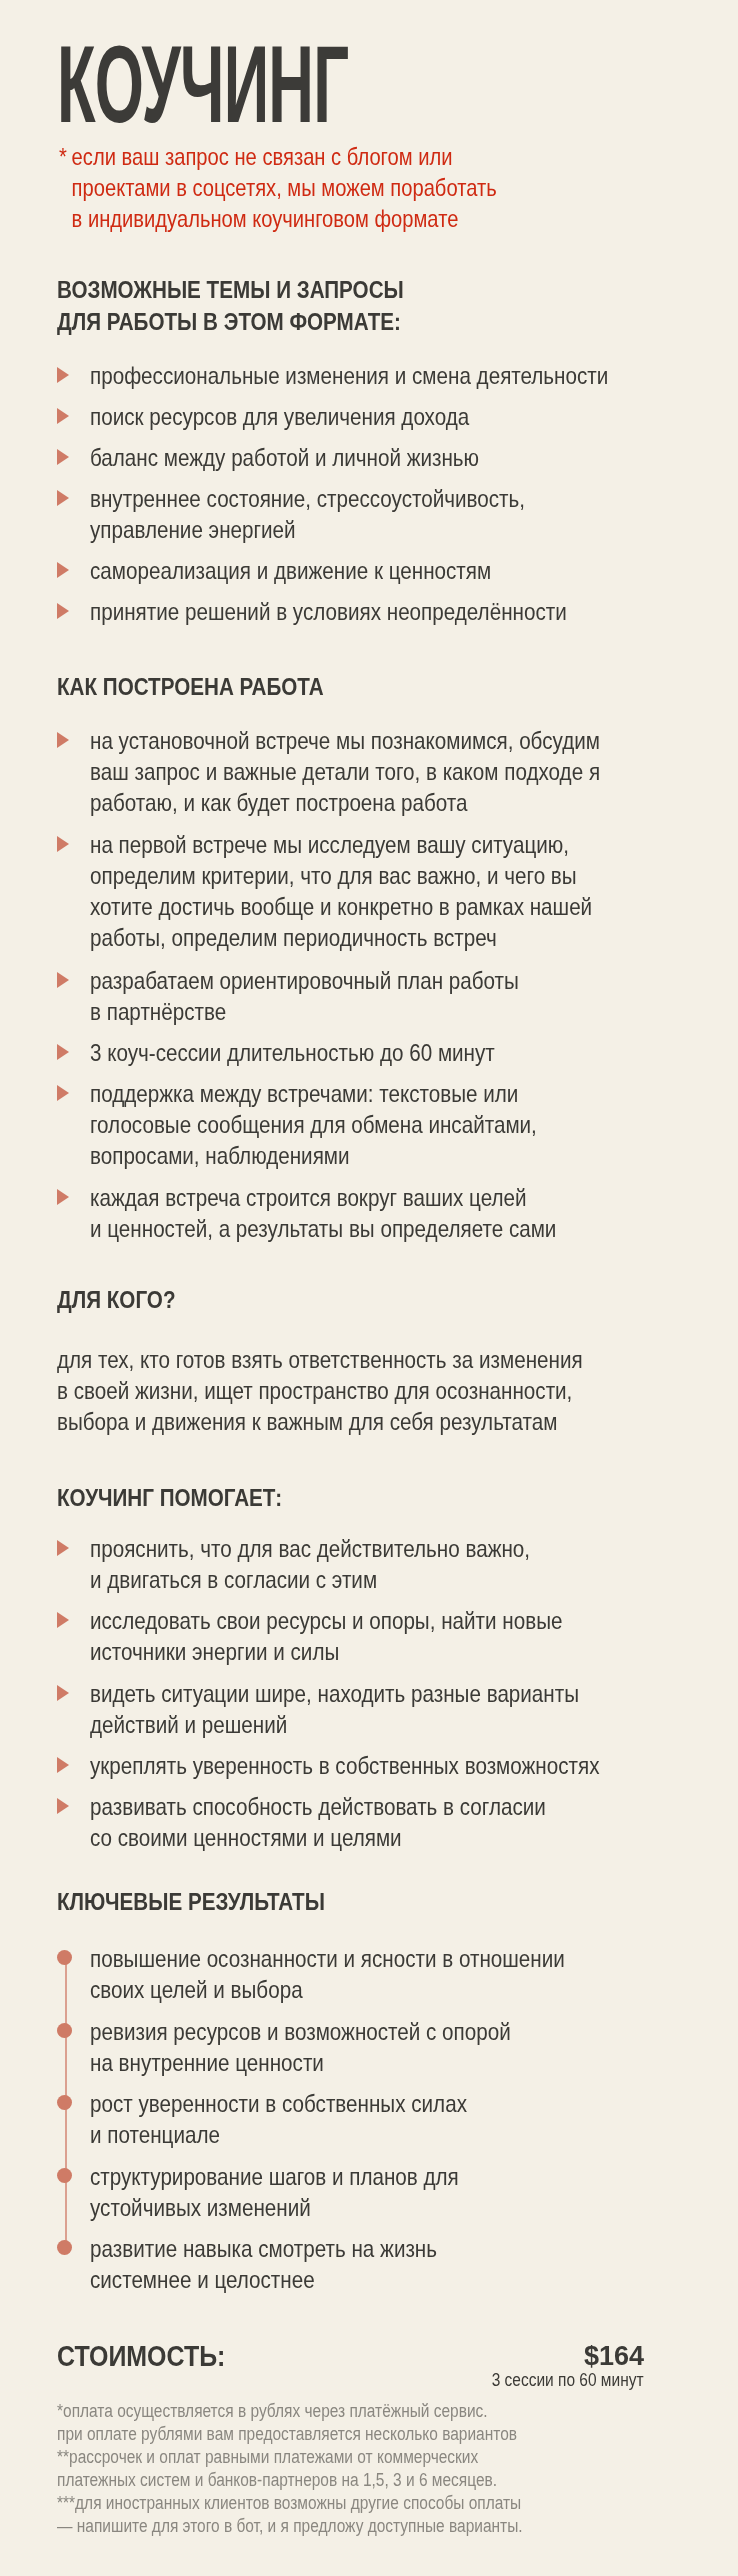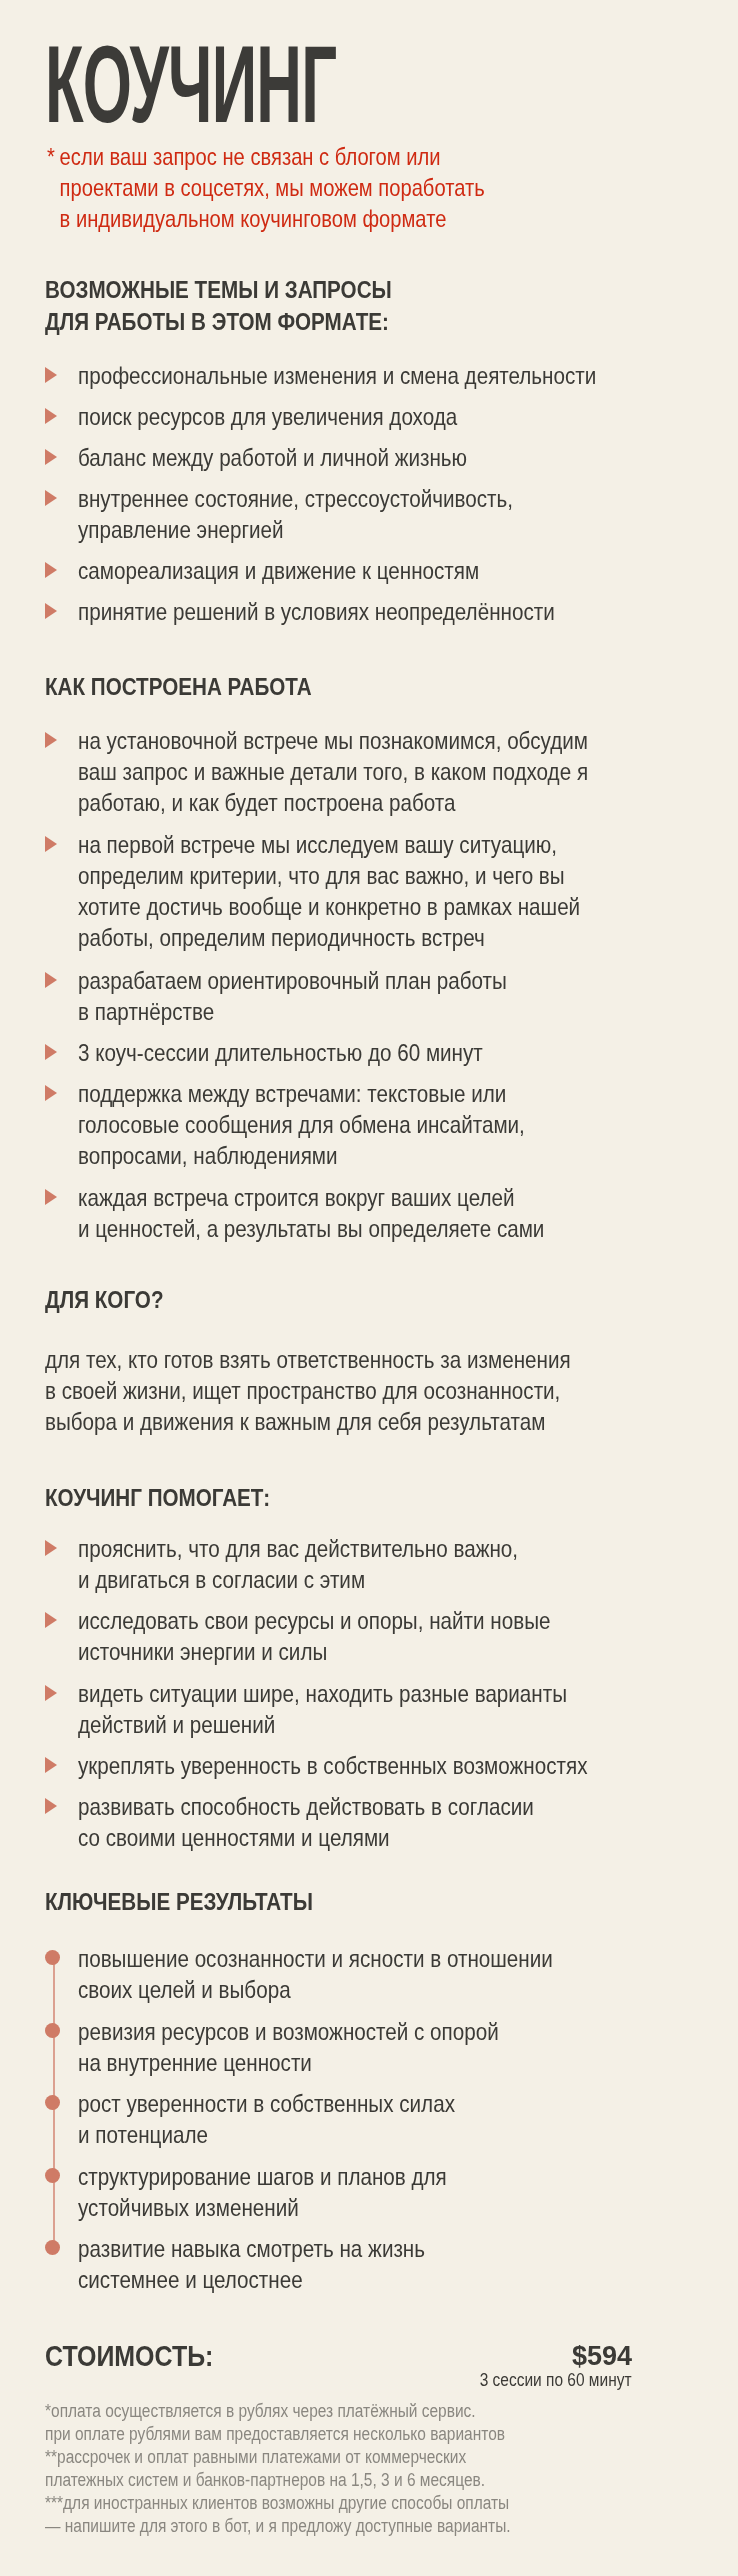--- a/index.html
+++ b/index.html
@@ -1,20 +1,20 @@
 <!DOCTYPE html>
 <html style="font-size:11px"><head>
 <meta charset="utf-8">
 <style>
   html, body { margin:0; padding:0; }
   body {
     width:739px; height:2576px; background:#f4f0e6; color:#3b3a36;
     font-family:"Liberation Sans", sans-serif; position:relative; overflow:hidden;
   }
-  .page { position:absolute; left:0; top:0; width:680px; height:2576px; }
+  .page { position:absolute; left:12px; top:0; width:680px; height:2576px; }
   .title {
     position:absolute; left:45px; top:30px;
     font-family:"Liberation Sans", sans-serif; font-weight:700;
     font-size:109px; line-height:109px; color:#3c3b38;
     transform:scaleX(0.58); transform-origin:left top; letter-spacing:-1.4px;
   }
   .note {
     position:absolute; left:47px; top:141px; width:616px;
     color:#cf2a12; font-size:24px; line-height:31px;
     transform:scaleX(0.84); transform-origin:left top;
@@ -205,21 +205,21 @@
         <span class="txt">устойчивых изменений</span>
       </li>
     <li class="item" style="position:absolute;top:2233px;">
         <span class="dot" style="top:6.8px"></span>
         <span class="txt">развитие навыка смотреть на жизнь</span>
         <span class="txt">системнее и целостнее</span>
       </li>
   </ul>
 
   <div class="price-label">СТОИМОСТЬ:</div>
-  <div class="price-value">$594</div>
+  <div class="price-value">$164</div>
   <div class="price-sub">3 сессии по 60 минут</div>
   <div class="fine">
     <span>*оплата осуществляется в рублях через платёжный сервис.</span>
     <span>при оплате рублями вам предоставляется несколько вариантов</span>
     <span>**рассрочек и оплат равными платежами от коммерческих</span>
     <span>платежных систем и банков-партнеров на 1,5, 3 и 6 месяцев.</span>
     <span>***для иностранных клиентов возможны другие способы оплаты</span>
     <span>— напишите для этого в бот, и я предложу доступные варианты.</span>
   </div>
 </div>

